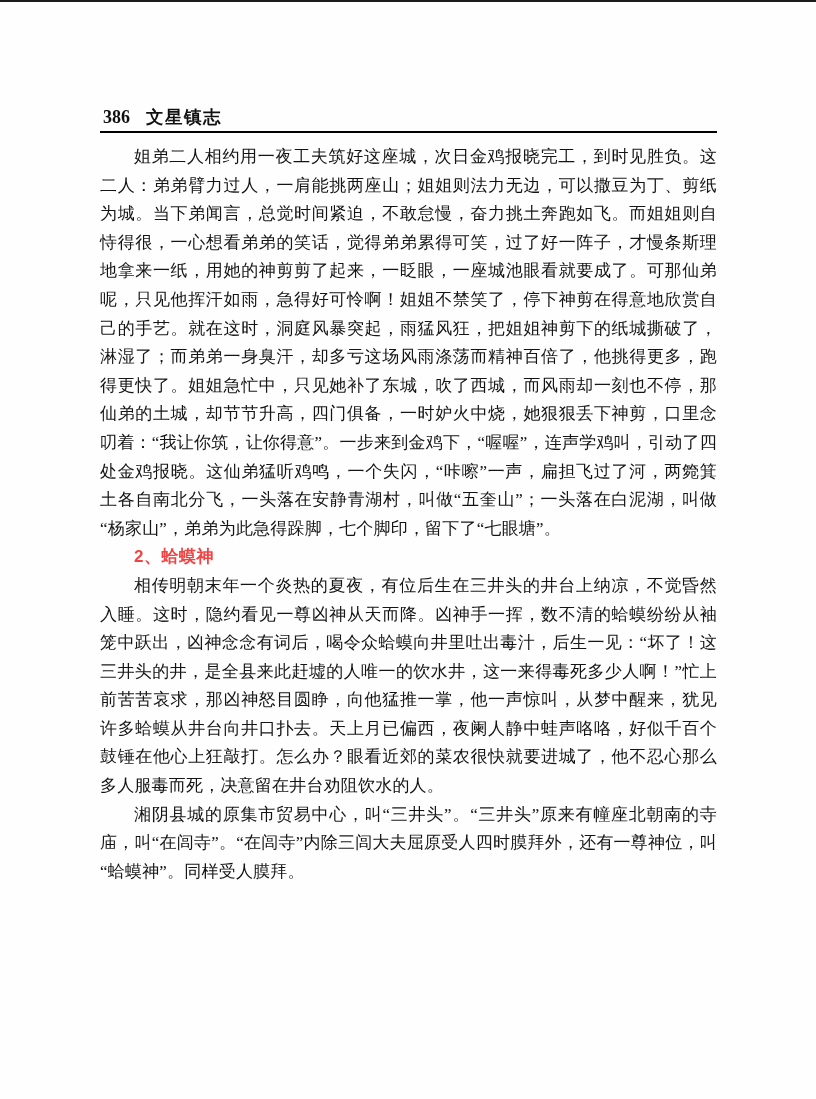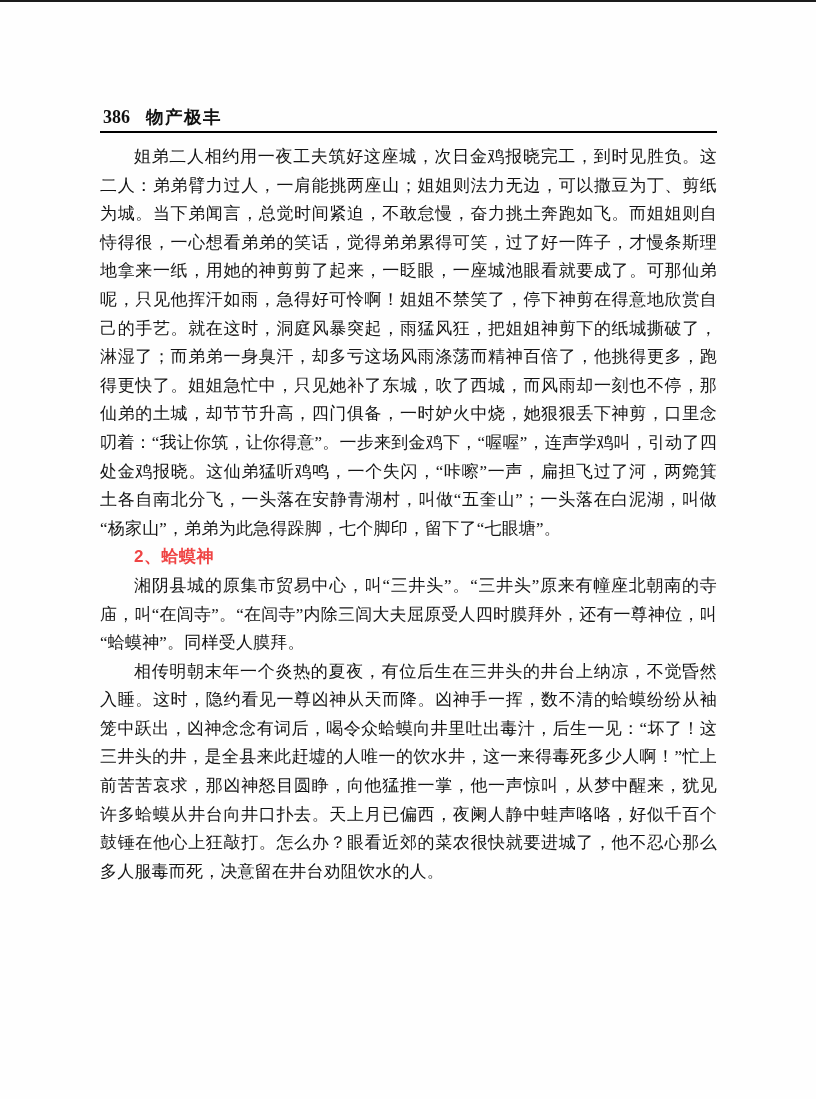--- a/index.html
+++ b/index.html
@@ -80,24 +80,24 @@
   }
 </style>
 </head>
 <body>
 
 <div class="page">
   <div class="top-edge"></div>
 
   <header class="running-head">
     <span class="pagenum">386</span>
-    <span class="booktitle">物产极丰</span>
+    <span class="booktitle">文星镇志</span>
   </header>
 
   <div class="head-rule"></div>
 
   <main class="body-text">
     <p>姐弟二人相约用一夜工夫筑好这座城，次日金鸡报晓完工，到时见胜负。这二人：弟弟臂力过人，一肩能挑两座山；姐姐则法力无边，可以撒豆为丁、剪纸为城。当下弟闻言，总觉时间紧迫，不敢怠慢，奋力挑土奔跑如飞。而姐姐则自恃得很，一心想看弟弟的笑话，觉得弟弟累得可笑，过了好一阵子，才慢条斯理地拿来一纸，用她的神剪剪了起来，一眨眼，一座城池眼看就要成了。可那仙弟呢，只见他挥汗如雨，急得好可怜啊！姐姐不禁笑了，停下神剪在得意地欣赏自己的手艺。就在这时，洞庭风暴突起，雨猛风狂，把姐姐神剪下的纸城撕破了，淋湿了；而弟弟一身臭汗，却多亏这场风雨涤荡而精神百倍了，他挑得更多，跑得更快了。姐姐急忙中，只见她补了东城，吹了西城，而风雨却一刻也不停，那仙弟的土城，却节节升高，四门俱备，一时妒火中烧，她狠狠丢下神剪，口里念叨着：“我让你筑，让你得意”。一步来到金鸡下，“喔喔”，连声学鸡叫，引动了四处金鸡报晓。这仙弟猛听鸡鸣，一个失闪，“咔嚓”一声，扁担飞过了河，两箢箕土各自南北分飞，一头落在安静青湖村，叫做“五奎山”；一头落在白泥湖，叫做“杨家山”，弟弟为此急得跺脚，七个脚印，留下了“七眼塘”。</p>
     <h3>2、蛤蟆神</h3>
+    <p>相传明朝末年一个炎热的夏夜，有位后生在三井头的井台上纳凉，不觉昏然入睡。这时，隐约看见一尊凶神从天而降。凶神手一挥，数不清的蛤蟆纷纷从袖笼中跃出，凶神念念有词后，喝令众蛤蟆向井里吐出毒汁，后生一见：“坏了！这三井头的井，是全县来此赶墟的人唯一的饮水井，这一来得毒死多少人啊！”忙上前苦苦哀求，那凶神怒目圆睁，向他猛推一掌，他一声惊叫，从梦中醒来，犹见许多蛤蟆从井台向井口扑去。天上月已偏西，夜阑人静中蛙声咯咯，好似千百个鼓锤在他心上狂敲打。怎么办？眼看近郊的菜农很快就要进城了，他不忍心那么多人服毒而死，决意留在井台劝阻饮水的人。</p>
     <p>湘阴县城的原集市贸易中心，叫“三井头”。“三井头”原来有幢座北朝南的寺庙，叫“在闾寺”。“在闾寺”内除三闾大夫屈原受人四时膜拜外，还有一尊神位，叫“蛤蟆神”。同样受人膜拜。</p>
-    <p>相传明朝末年一个炎热的夏夜，有位后生在三井头的井台上纳凉，不觉昏然入睡。这时，隐约看见一尊凶神从天而降。凶神手一挥，数不清的蛤蟆纷纷从袖笼中跃出，凶神念念有词后，喝令众蛤蟆向井里吐出毒汁，后生一见：“坏了！这三井头的井，是全县来此赶墟的人唯一的饮水井，这一来得毒死多少人啊！”忙上前苦苦哀求，那凶神怒目圆睁，向他猛推一掌，他一声惊叫，从梦中醒来，犹见许多蛤蟆从井台向井口扑去。天上月已偏西，夜阑人静中蛙声咯咯，好似千百个鼓锤在他心上狂敲打。怎么办？眼看近郊的菜农很快就要进城了，他不忍心那么多人服毒而死，决意留在井台劝阻饮水的人。</p>
   </main>
 </div>
 
 </body></html>

